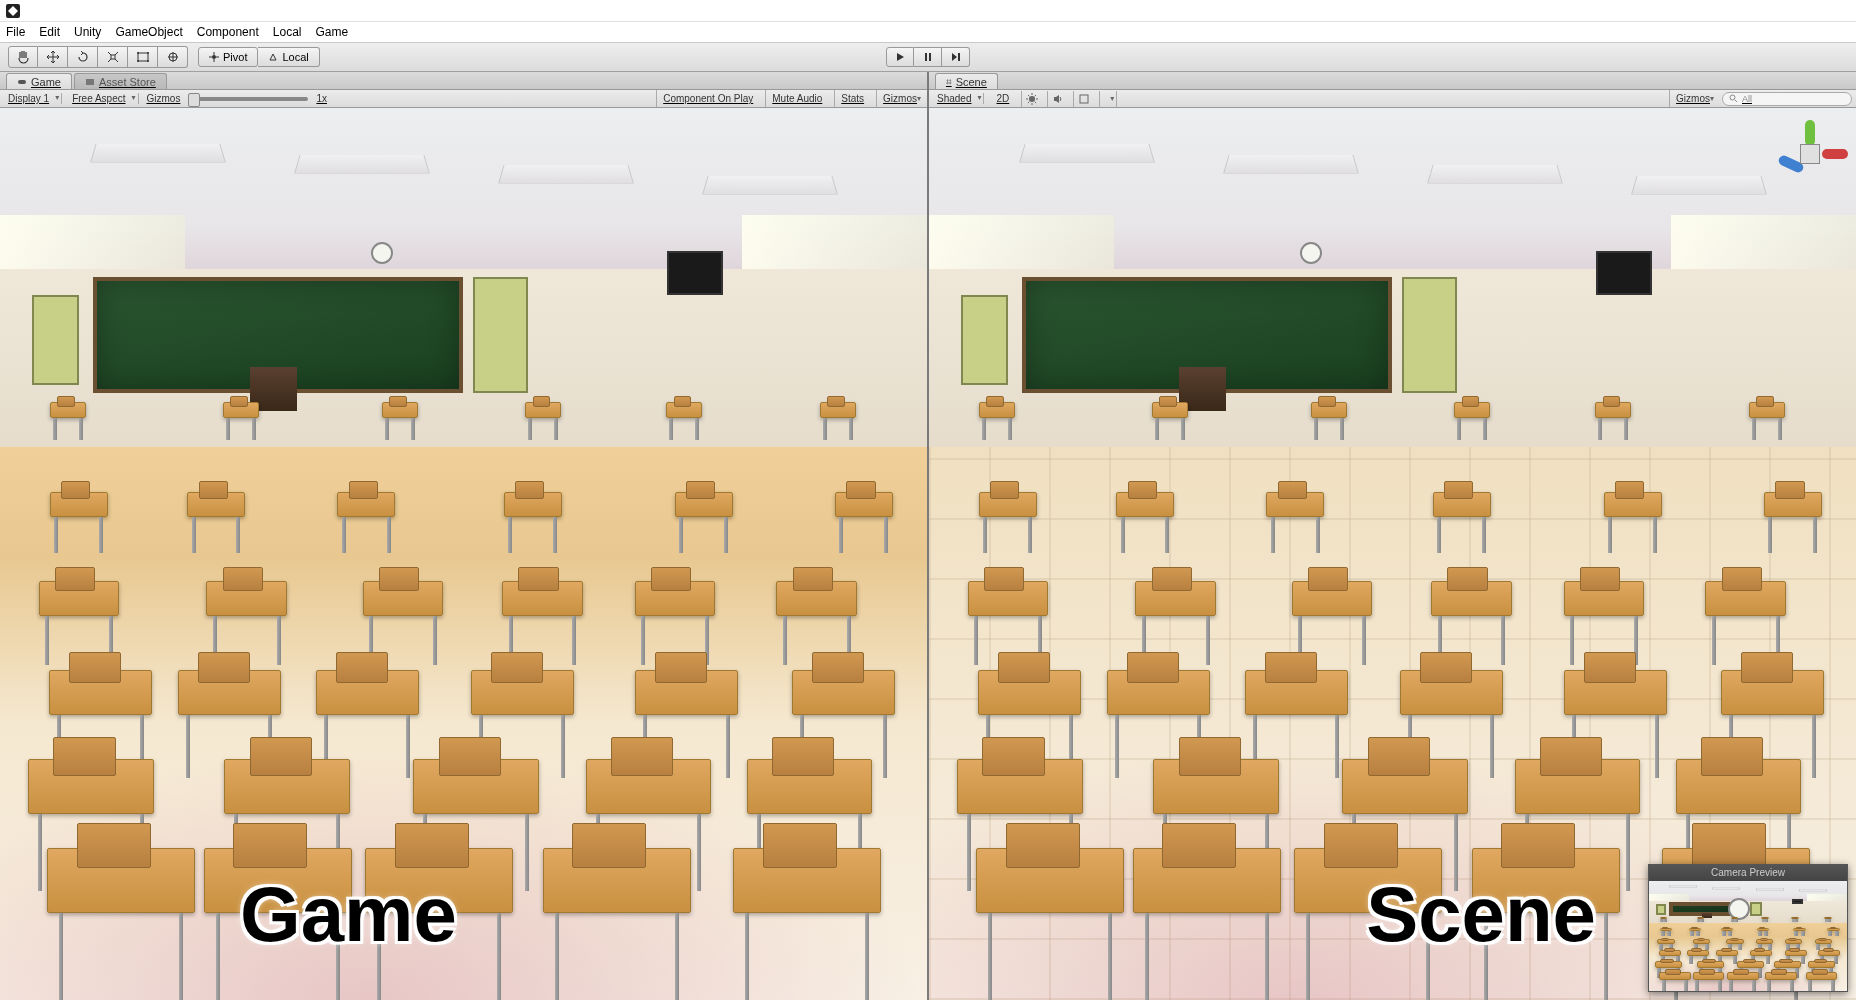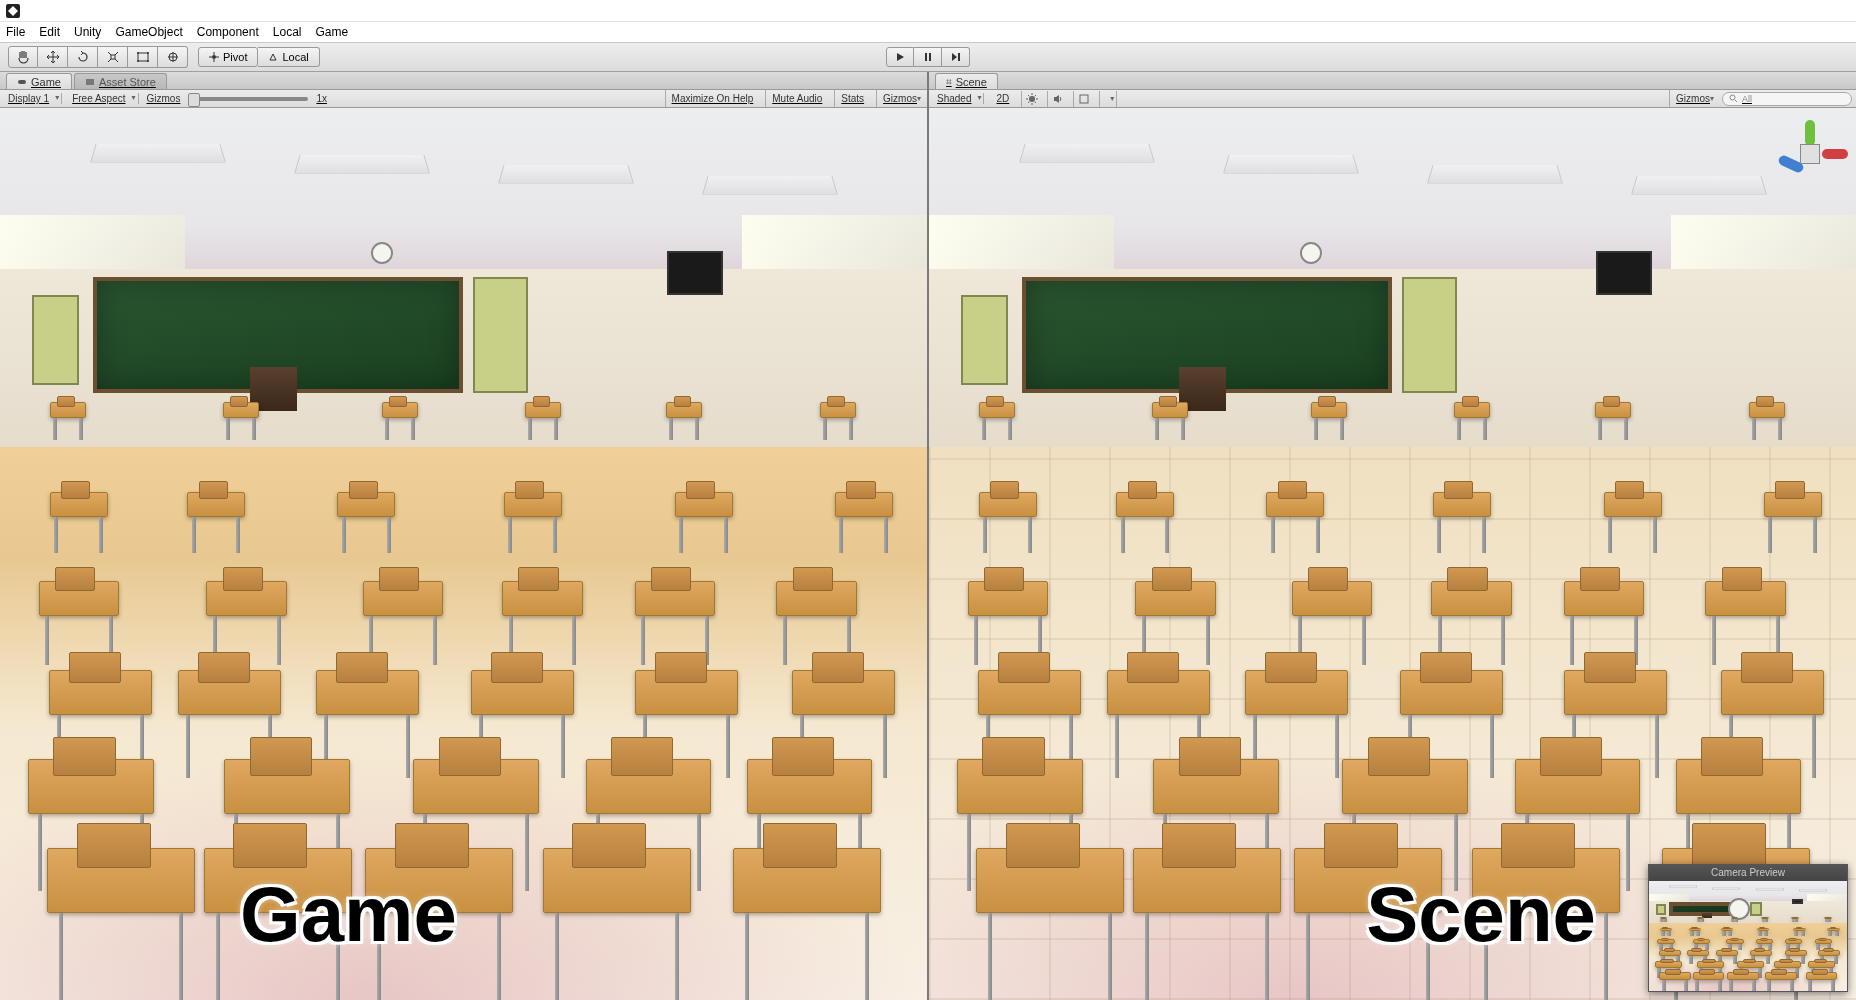--- a/index.html
+++ b/index.html
@@ -205,21 +205,21 @@
       </div>
     </div>
     <div class="ctrlbar">
       <div class="dd"><span>Display 1</span></div>
       <div class="dd"><span>Free Aspect</span></div>
       <span class="label">Gizmos</span>
       <div class="slider"></div>
       <span class="label">1x</span>
       <div class="spacer"></div>
       <div class="right-item">
-          <span>Maximize On Help</span>
+          <span>Component On Play</span>
         </div>
       <div class="right-item">
           <span>Mute Audio</span>
         </div>
       <div class="right-item">
           <span>Stats</span>
         </div>
       <div class="right-item dd" style="border-right:none">
           <span>Gizmos</span>
         </div>

